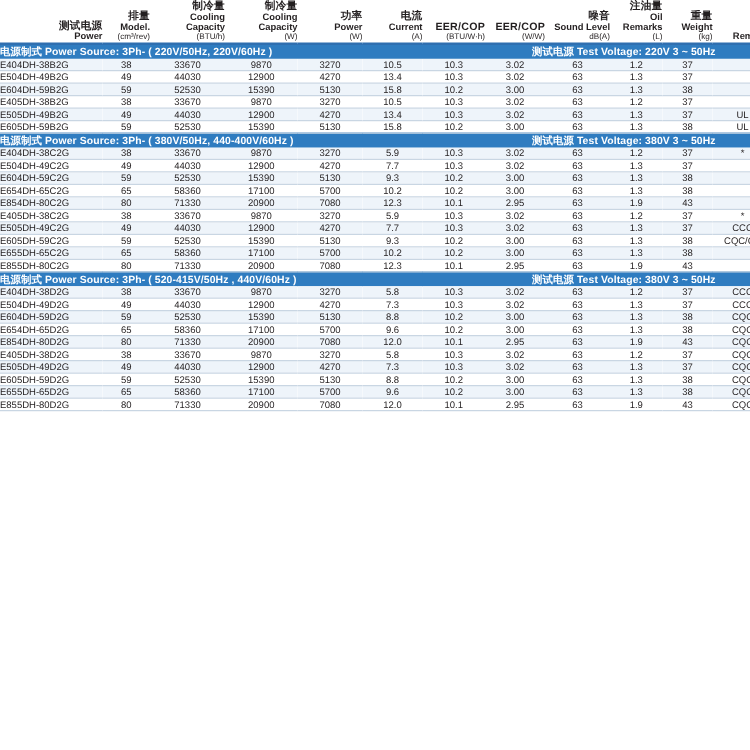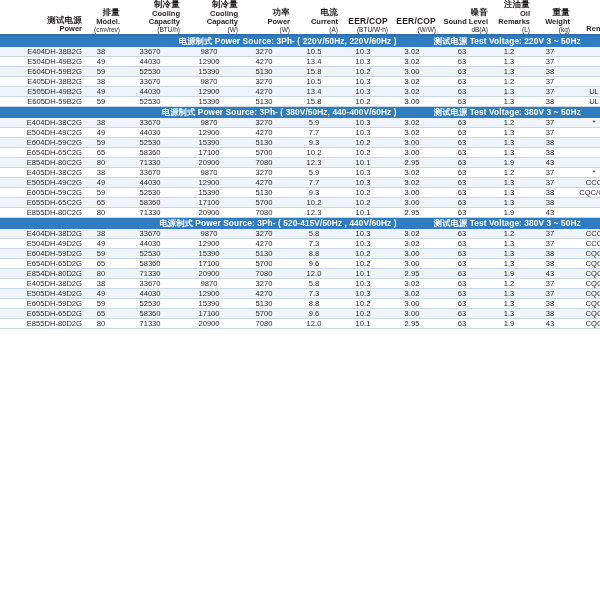--- a/index.html
+++ b/index.html
@@ -60,39 +60,38 @@
     padding: 3px 0 3px 0;
     text-align: center;
     letter-spacing: 0.1px;
   }
   .band-inner {
     display: flex;
     width: 100%;
   }
   .band-left {
     width: 61.5%;
-    text-align: right;
-    padding-left: 43px;
+    text-align: left;
   }
   .band-right {
     width: 38.5%;
     text-align: center;
   }
   
   tr.data td {
     font-size: 7.6px;
     text-align: center;
     padding: 3.5px 0 3.5px 0;
     border-bottom: 1px solid #c9d6e3;
     color: #231f20;
     white-space: nowrap;
     overflow: hidden;
   }
   tr.data td.model {
-    text-align: right;
+    text-align: left;
     padding-left: 6px;
     font-size: 7.6px;
   }
   tr.data.alt td {
     background: #eef4fa;
   }
   tr.data.plain td {
     background: #ffffff;
   }
   .remark {

